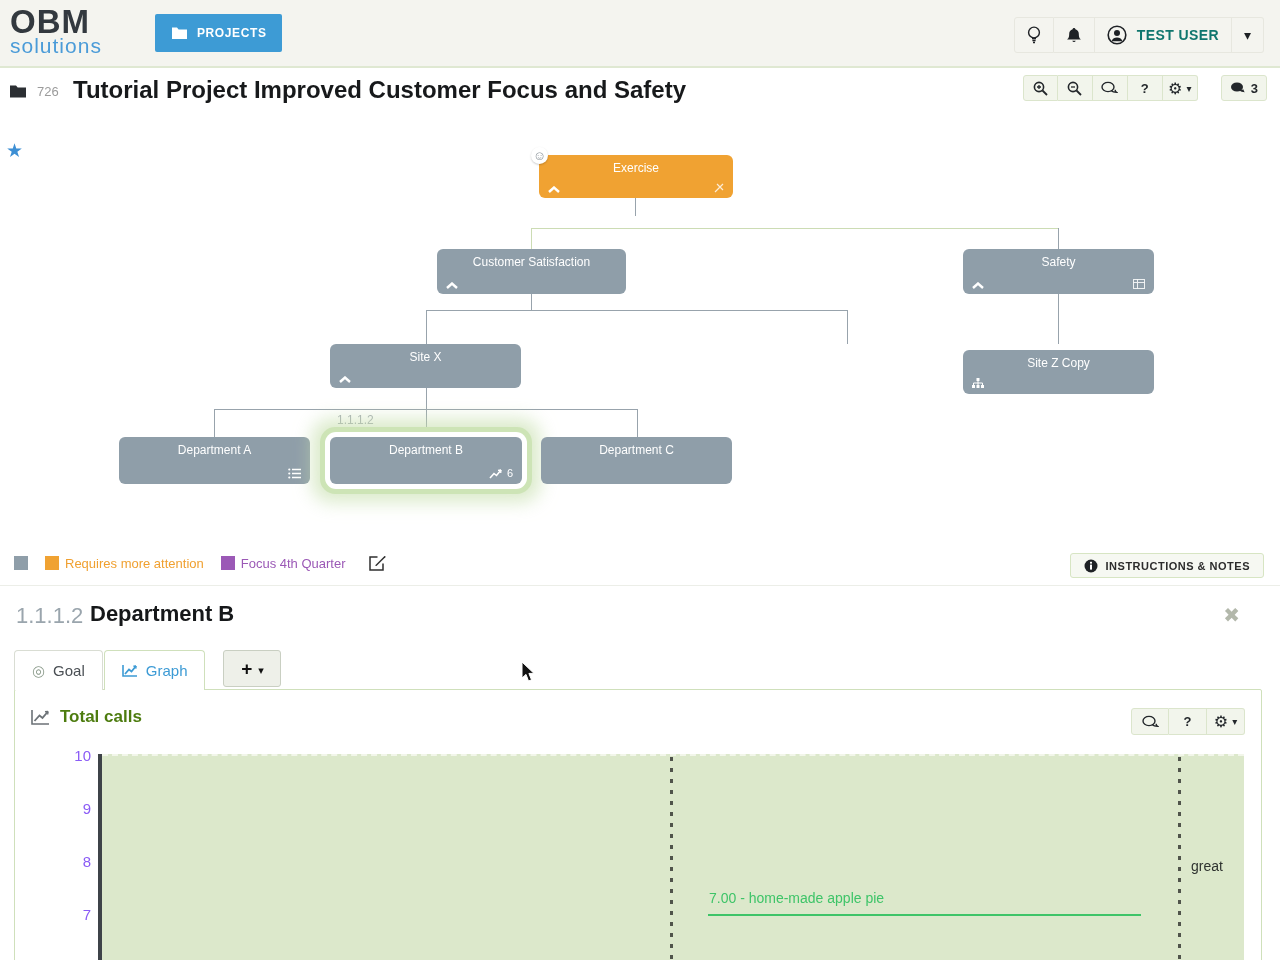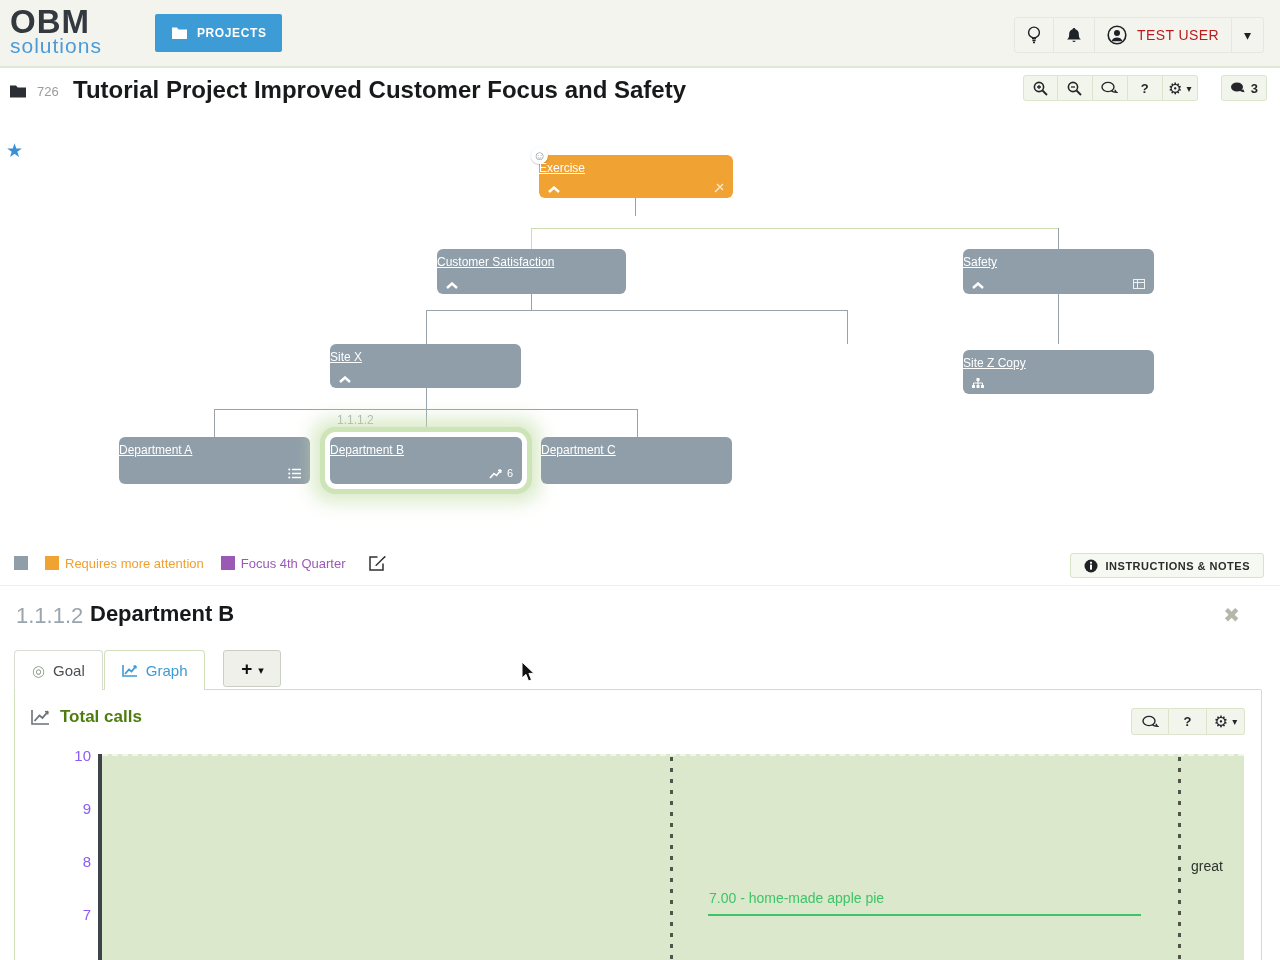--- a/index.html
+++ b/index.html
@@ -12,41 +12,41 @@
   .logo .l1 { font-size:33px; font-weight:bold; color:#33393f; letter-spacing:1px; }
   .logo .l2 { font-size:21px; color:#4a9bd8; margin-top:-3px; letter-spacing:1px; }
   .projects-btn { position:absolute; left:155px; top:14px; height:38px; padding:0 16px;
     background:#3d9bd5; color:#fff; border:none; border-radius:2px; font-size:12px;
     font-weight:bold; letter-spacing:.6px; display:flex; align-items:center; gap:9px; cursor:pointer; }
   .hdr-right { position:absolute; right:16px; top:17px; display:flex; height:36px; }
   .hdr-btn { background:#f4f4ef; border:1px solid #e7e7df; border-left:none; display:flex;
     align-items:center; justify-content:center; padding:0 12px; cursor:pointer; font-size:14px; color:#1e2125; }
   .hdr-btn:first-child { border-left:1px solid #e7e7df; border-radius:3px 0 0 3px; }
   .hdr-btn:last-child { border-radius:0 3px 3px 0; }
-  .hdr-user { gap:10px; font-size:14px; font-weight:normal; color:#b91c1c; letter-spacing:.4px; }
+  .hdr-user { gap:10px; font-size:14px; font-weight:bold; color:#0f766e; letter-spacing:.4px; }
 
   
   .title-bar { position:relative; height:50px; background:#fff; }
   .tb-folder { position:absolute; left:9px; top:16px; }
   .tb-id { position:absolute; left:37px; top:16px; font-size:13px; color:#9b9b9b; }
   .tb-title { position:absolute; left:73px; top:8px; font-size:24px; font-weight:bold; color:#17191b; }
   .tb-tools { position:absolute; right:13px; top:7px; display:flex; gap:23px; }
   .tool-group { display:flex; }
   .tool-btn { min-width:35px; height:26px; background:#f2f5ec; border:1px solid #dbe5cc; border-left:none;
     display:flex; align-items:center; justify-content:center; gap:4px; cursor:pointer;
     font-size:13px; font-weight:bold; color:#23272b; }
   .tool-btn:first-child { border-left:1px solid #dbe5cc; border-radius:3px 0 0 3px; }
   .tool-btn:last-child { border-radius:0 3px 3px 0; }
   .tool-btn.single { border:1px solid #dbe5cc; border-radius:3px; padding:0 8px; }
 
   
   .tree-area { position:relative; height:427px; background:#fff; }
   .fav-star { position:absolute; left:6px; top:23px; font-size:19px; color:#3d8fd4; cursor:pointer; line-height:1; }
   .node { position:absolute; background:#8f9ea9; border-radius:6px; cursor:pointer; color:#fff; }
-  .node .nlabel { position:absolute; top:6px; left:0; right:0; font-size:12px;text-decoration:underline; }
+  .node .nlabel { position:absolute; top:6px; left:0; right:0; text-align:center; font-size:12px; }
   .node .bl { position:absolute; left:9px; bottom:5px; display:flex; align-items:center; }
   .node .br { position:absolute; right:9px; bottom:5px; display:flex; align-items:center; gap:4px; font-size:11px; }
   .node.orange { background:#f0a232; }
   .node.selected { box-shadow:0 0 0 5px #ffffff, 0 0 0 10px #cde4b6, 0 0 18px 18px rgba(198,222,172,.65); }
   .smiley-badge { position:absolute; left:-8px; top:-8px; width:17px; height:17px; background:#fff;
     border-radius:50%; color:#8a9298; font-size:13px; line-height:17px; text-align:center;
     box-shadow:0 1px 2px rgba(0,0,0,.2); }
   .conn { position:absolute; background:#98a3ac; }
   .conn.pale { background:#ccdcb4; }
   .tree-label { position:absolute; font-size:12px; color:#a7aeb4; }

